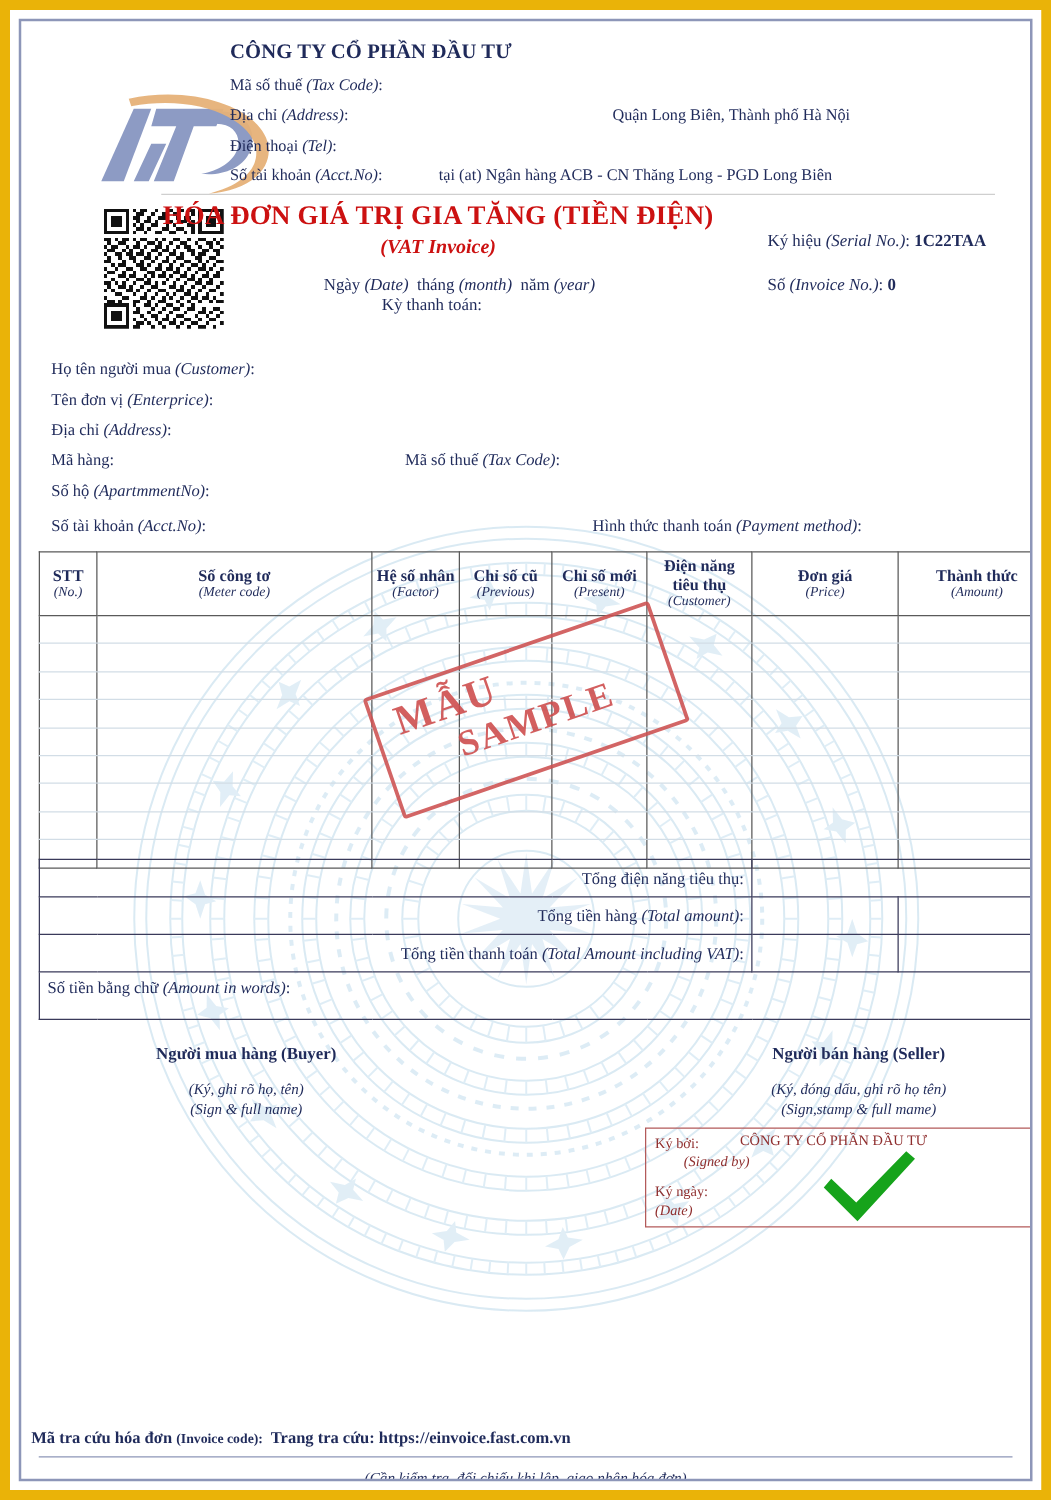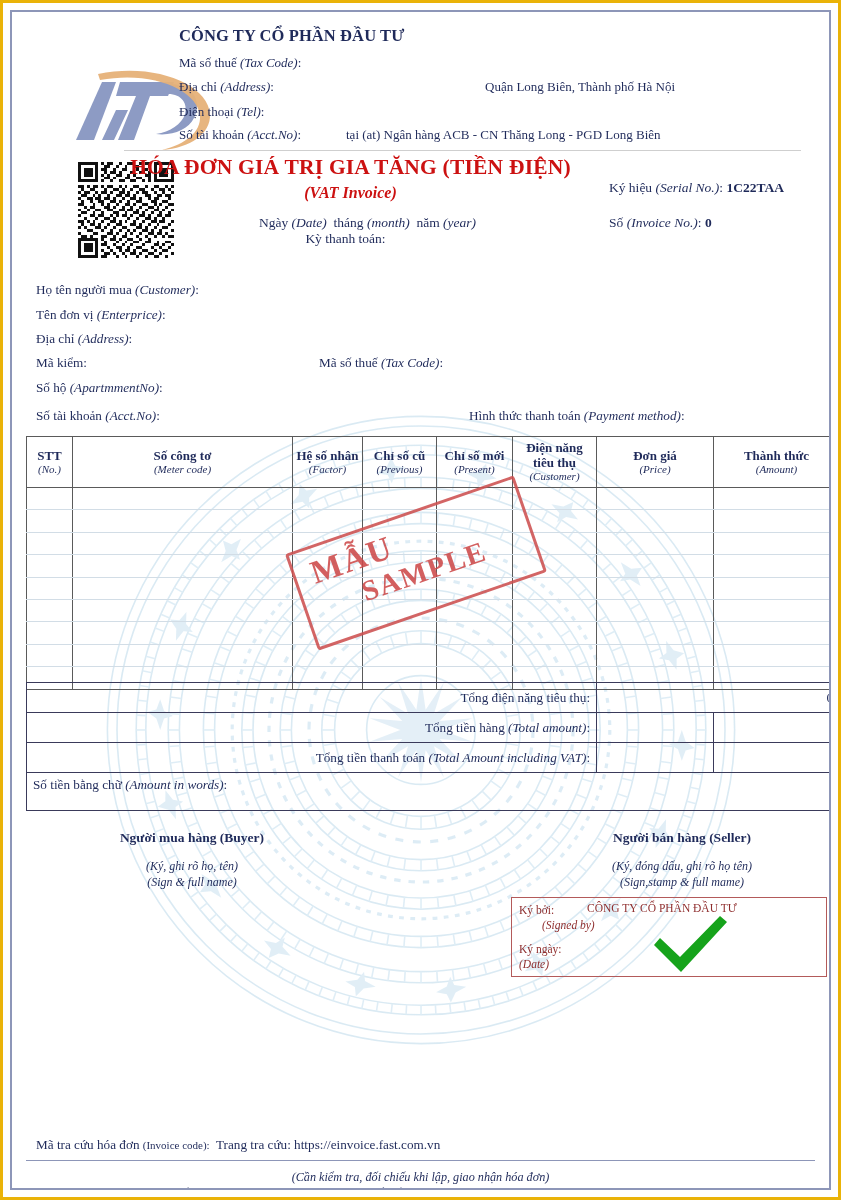--- a/index.html
+++ b/index.html
@@ -4,21 +4,21 @@
 <style>
   html,body{margin:0;padding:0;background:#ffffff;}
   body{
     width:841px;height:1200px;position:relative;overflow:hidden;
     font-family:"Liberation Serif","DejaVu Serif",serif;
     color:#1f2a5a;
   }
   .page{
     position:absolute;inset:0;
     box-sizing:border-box;
-    border:3px solid #eab308;
+    border:8px solid #eab308;
     padding:3px;
     background:#fff;
   }
   .page-inner{
     position:absolute;inset:7px;
     border:2px solid #8d96b8;
     box-sizing:border-box;
     background:#fff;
     overflow:hidden;
   }
@@ -145,21 +145,21 @@
     position:absolute;left:16px;top:8px;font-size:33px;font-weight:bold;
     letter-spacing:2px;line-height:1;
   }
   .sample .s2{
     position:absolute;left:58px;top:44px;font-size:29px;font-weight:bold;
     letter-spacing:1.5px;line-height:1;
   }
 
   
   .lookup{
-    position:absolute;left:24px;top:1125px;font-size:13.2px;white-space:nowrap;
+    position:absolute;left:8px;top:1125px;font-size:13.2px;white-space:nowrap;font-weight:bold;
   }
   .lookup .small{font-size:11px;}
   .footline{position:absolute;left:14px;right:14px;top:1148px;height:1px;background:#8d96b8;}
   .foot1{position:absolute;left:0;right:0;top:1158px;text-align:center;font-size:12.2px;font-style:italic;}
   .foot2{position:absolute;left:0;right:0;top:1174px;text-align:center;font-size:12.2px;}
 </style>
 </head>
 <body>
 
 <div class="page">
@@ -1047,21 +1047,21 @@
     </div>
     <div class="cust" style="top:295px;">
       <span>Tên đơn vị</span>
       <span class="en">(Enterprice)</span>:
     </div>
     <div class="cust" style="top:319px;">
       <span>Địa chỉ</span>
       <span class="en">(Address)</span>:
     </div>
     <div class="cust" style="top:343px;">
-      <span>Mã kiểm:</span>
+      <span>Mã hàng:</span>
     </div>
     <div class="cust" style="left:307px;top:343px;">
       <span>Mã số thuế</span>
       <span class="en">(Tax Code)</span>:
     </div>
     <div class="cust" style="top:368px;">
       <span>Số hộ</span>
       <span class="en">(ApartmmentNo)</span>:
     </div>
     <div class="cust" style="top:396px;">

